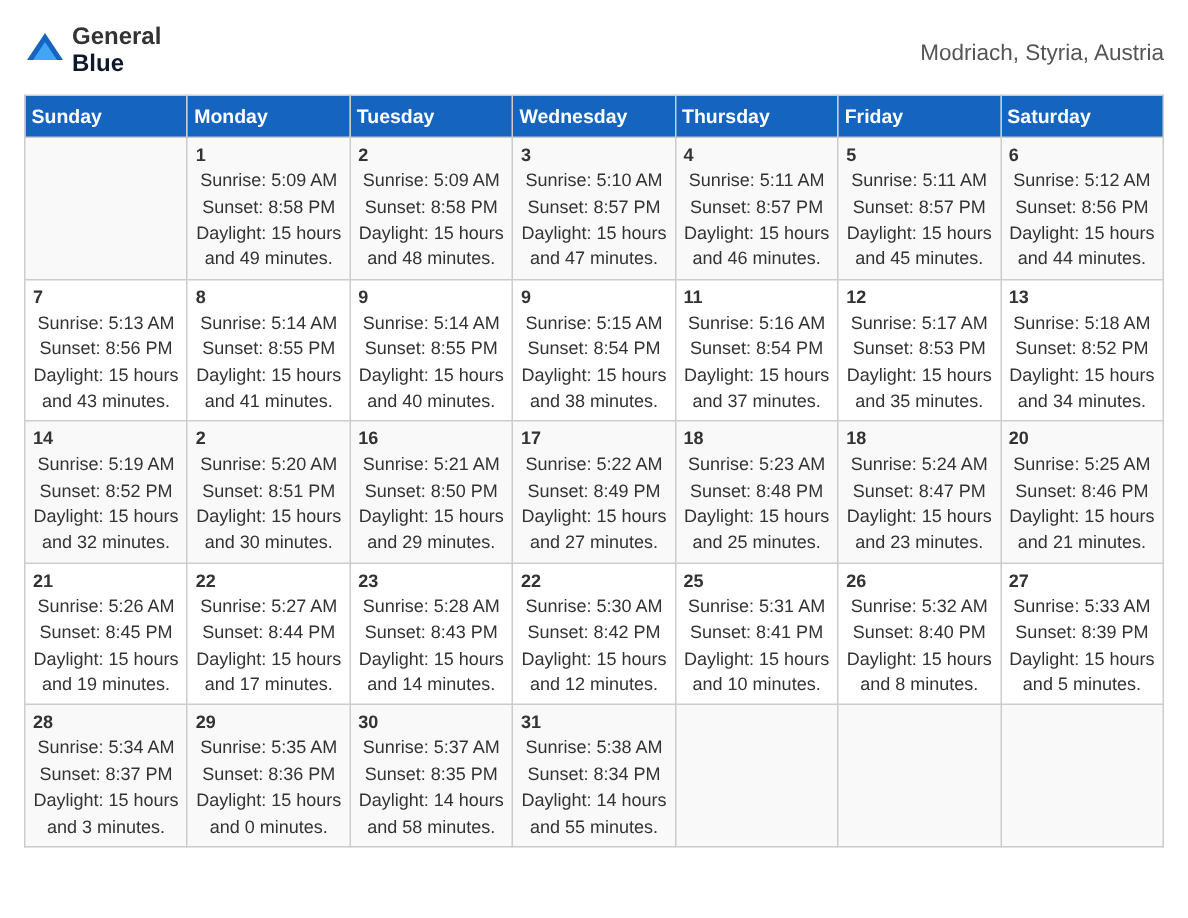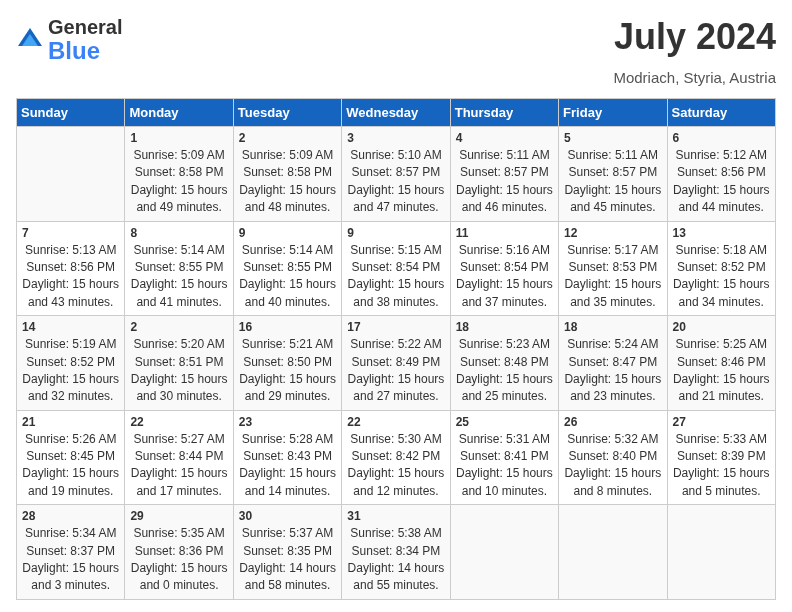--- a/index.html
+++ b/index.html
@@ -19,28 +19,28 @@
     .logo {
       display: flex;
       align-items: center;
     }
     .logo-text {
       display: flex;
       flex-direction: column;
       line-height: 1.1;
     }
     .logo-general {
-      font-size: 20px;
+      font-size: 16px;
       font-weight: bold;
       color: #333;
     }
     .logo-blue {
-      font-size: 24px;
-      font-weight: bold;
-      color: #3b82f6;
+      font-size: 16px;
+      font-weight: bold;
+      color: #0f172a;
     }
     .logo-icon {
       width: 28px;
       height: 28px;
       margin-right: 4px;
     }
     .title-block {
       text-align: right;
     }
     .cal-title {
@@ -106,21 +106,20 @@
     <svg class="logo-icon" viewBox="0 0 28 28">
       <polygon points="14,2 26,20 2,20" fill="#1565c0"></polygon>
       <polygon points="14,8 22,20 6,20" fill="#42a5f5"></polygon>
     </svg>
     <div class="logo-text">
       <span class="logo-general">General</span>
       <span class="logo-blue">Blue</span>
     </div>
   </div>
   <div class="title-block">
-    <div class="cal-title">July 2024</div>
     <div class="cal-subtitle">Modriach, Styria, Austria</div>
   </div>
 </div>
 
 <table>
   <thead>
     <tr>
     <th>Sunday</th>
         <th>Monday</th>
         <th>Tuesday</th>

